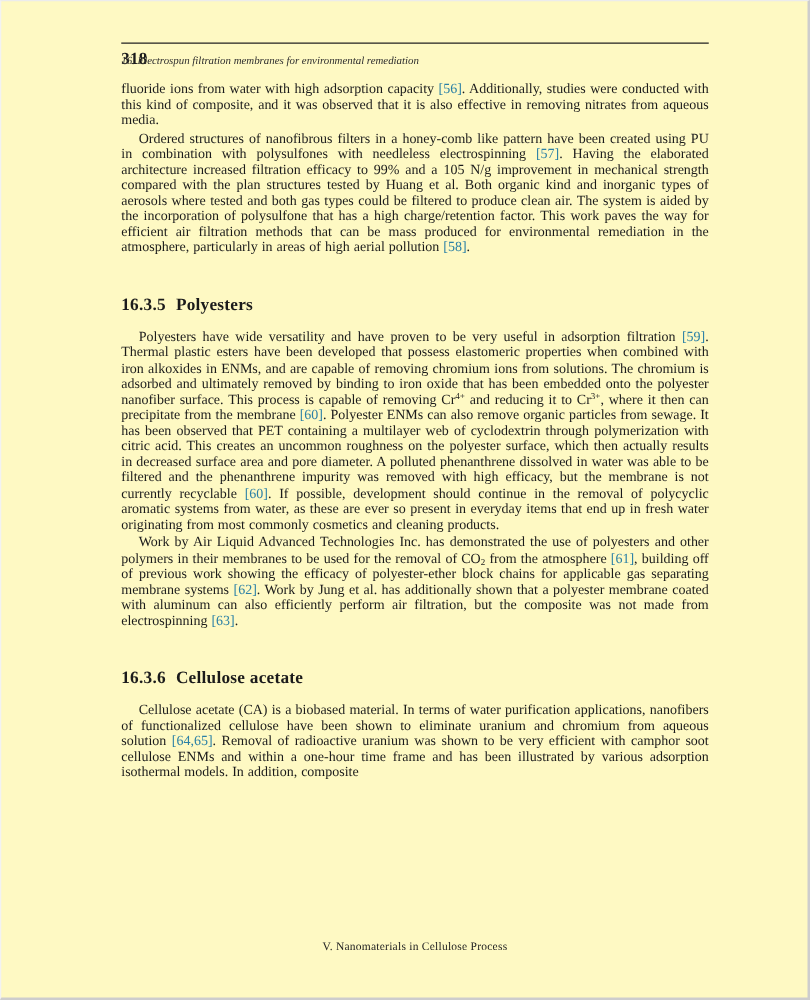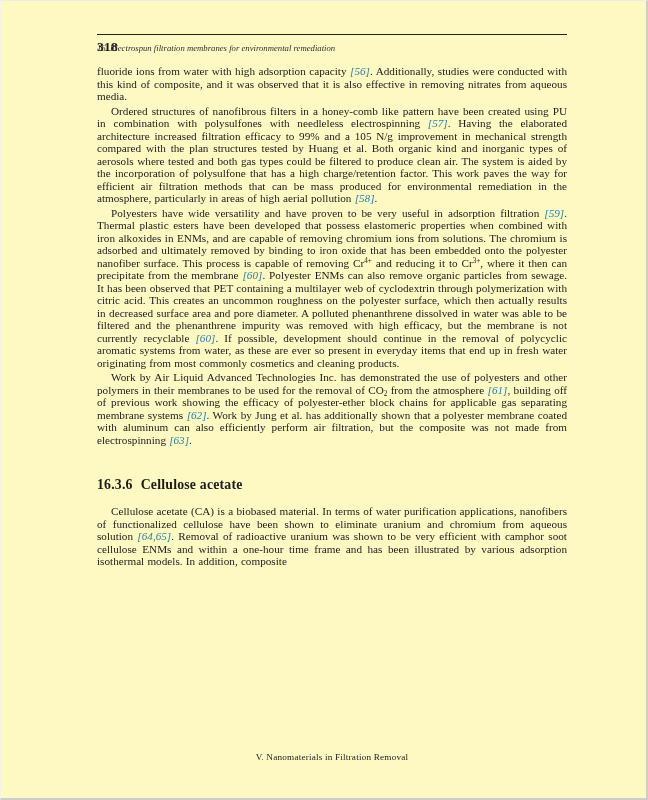--- a/index.html
+++ b/index.html
@@ -38,21 +38,21 @@
     text-align:left;font-style:italic;font-size:8.7px;color:#2e2e2e;
   }
   .body-text{margin-top:5px;}
   .body-paragraph{
     margin:0 0 2px 0;
     font-size:11.2px;line-height:12.5px;
     text-align:justify;
     word-spacing:0.4px;
   }
   .body-paragraph.indent{text-indent:14px;}
-  .cite{color:var(--cite,#2b80a6);font-style:italic;}
+  .cite{color:var(--cite,#2b80a6);}
   sup{font-size:7.2px;line-height:0;vertical-align:4px;}
   sub{font-size:7.2px;line-height:0;vertical-align:-2px;}
   .section-heading{
     font-size:13.8px;font-weight:bold;
     margin:31px 0 12px 0;line-height:16px;
     letter-spacing:0.2px;
   }
   .section-heading .hnum{margin-right:8px;}
   .footer{
     position:absolute;left:96px;width:470px;top:751px;
@@ -66,20 +66,21 @@
 <div class="sheet">
   <div class="column">
     <div class="header-rule"></div>
     <div class="header-row">
       <span class="page-number">318</span>
       <span class="running-title">16. Electrospun filtration membranes for environmental remediation</span>
     </div>
     <div class="body-text">
         <p class="body-paragraph">fluoride ions from water with high adsorption capacity <span class="cite">[56]</span>. Additionally, studies were conducted with this kind of composite, and it was observed that it is also effective in removing nitrates from aqueous media.</p>
         <p class="body-paragraph indent">Ordered structures of nanofibrous filters in a honey-comb like pattern have been created using PU in combination with polysulfones with needleless electrospinning <span class="cite">[57]</span>. Having the elaborated architecture increased filtration efficacy to 99% and a 105 N/g improvement in mechanical strength compared with the plan structures tested by Huang et al. Both organic kind and inorganic types of aerosols where tested and both gas types could be filtered to produce clean air. The system is aided by the incorporation of polysulfone that has a high charge/retention factor. This work paves the way for efficient air filtration methods that can be mass produced for environmental remediation in the atmosphere, particularly in areas of high aerial pollution <span class="cite">[58]</span>.</p>
+        <h2 class="section-heading"><span class="hnum">16.3.5</span><span>Polyesters</span></h2>
         <p class="body-paragraph indent">Polyesters have wide versatility and have proven to be very useful in adsorption filtration <span class="cite">[59]</span>. Thermal plastic esters have been developed that possess elastomeric properties when combined with iron alkoxides in ENMs, and are capable of removing chromium ions from solutions. The chromium is adsorbed and ultimately removed by binding to iron oxide that has been embedded onto the polyester nanofiber surface. This process is capable of removing Cr<sup>4+</sup> and reducing it to Cr<sup>3+</sup>, where it then can precipitate from the membrane <span class="cite">[60]</span>. Polyester ENMs can also remove organic particles from sewage. It has been observed that PET containing a multilayer web of cyclodextrin through polymerization with citric acid. This creates an uncommon roughness on the polyester surface, which then actually results in decreased surface area and pore diameter. A polluted phenanthrene dissolved in water was able to be filtered and the phenanthrene impurity was removed with high efficacy, but the membrane is not currently recyclable <span class="cite">[60]</span>. If possible, development should continue in the removal of polycyclic aromatic systems from water, as these are ever so present in everyday items that end up in fresh water originating from most commonly cosmetics and cleaning products.</p>
         <p class="body-paragraph indent">Work by Air Liquid Advanced Technologies Inc. has demonstrated the use of polyesters and other polymers in their membranes to be used for the removal of CO<sub>2</sub> from the atmosphere <span class="cite">[61]</span>, building off of previous work showing the efficacy of polyester-ether block chains for applicable gas separating membrane systems <span class="cite">[62]</span>. Work by Jung et al. has additionally shown that a polyester membrane coated with aluminum can also efficiently perform air filtration, but the composite was not made from electrospinning <span class="cite">[63]</span>.</p>
         <h2 class="section-heading"><span class="hnum">16.3.6</span><span>Cellulose acetate</span></h2>
         <p class="body-paragraph indent">Cellulose acetate (CA) is a biobased material. In terms of water purification applications, nanofibers of functionalized cellulose have been shown to eliminate uranium and chromium from aqueous solution <span class="cite">[64,65]</span>. Removal of radioactive uranium was shown to be very efficient with camphor soot cellulose ENMs and within a one-hour time frame and has been illustrated by various adsorption isothermal models. In addition, composite</p>
       </div>
   </div>
-  <div class="footer">V. Nanomaterials in Filtration Removal</div>
+  <div class="footer">V. Nanomaterials in Cellulose Process</div>
 </div>
 
 </body></html>

